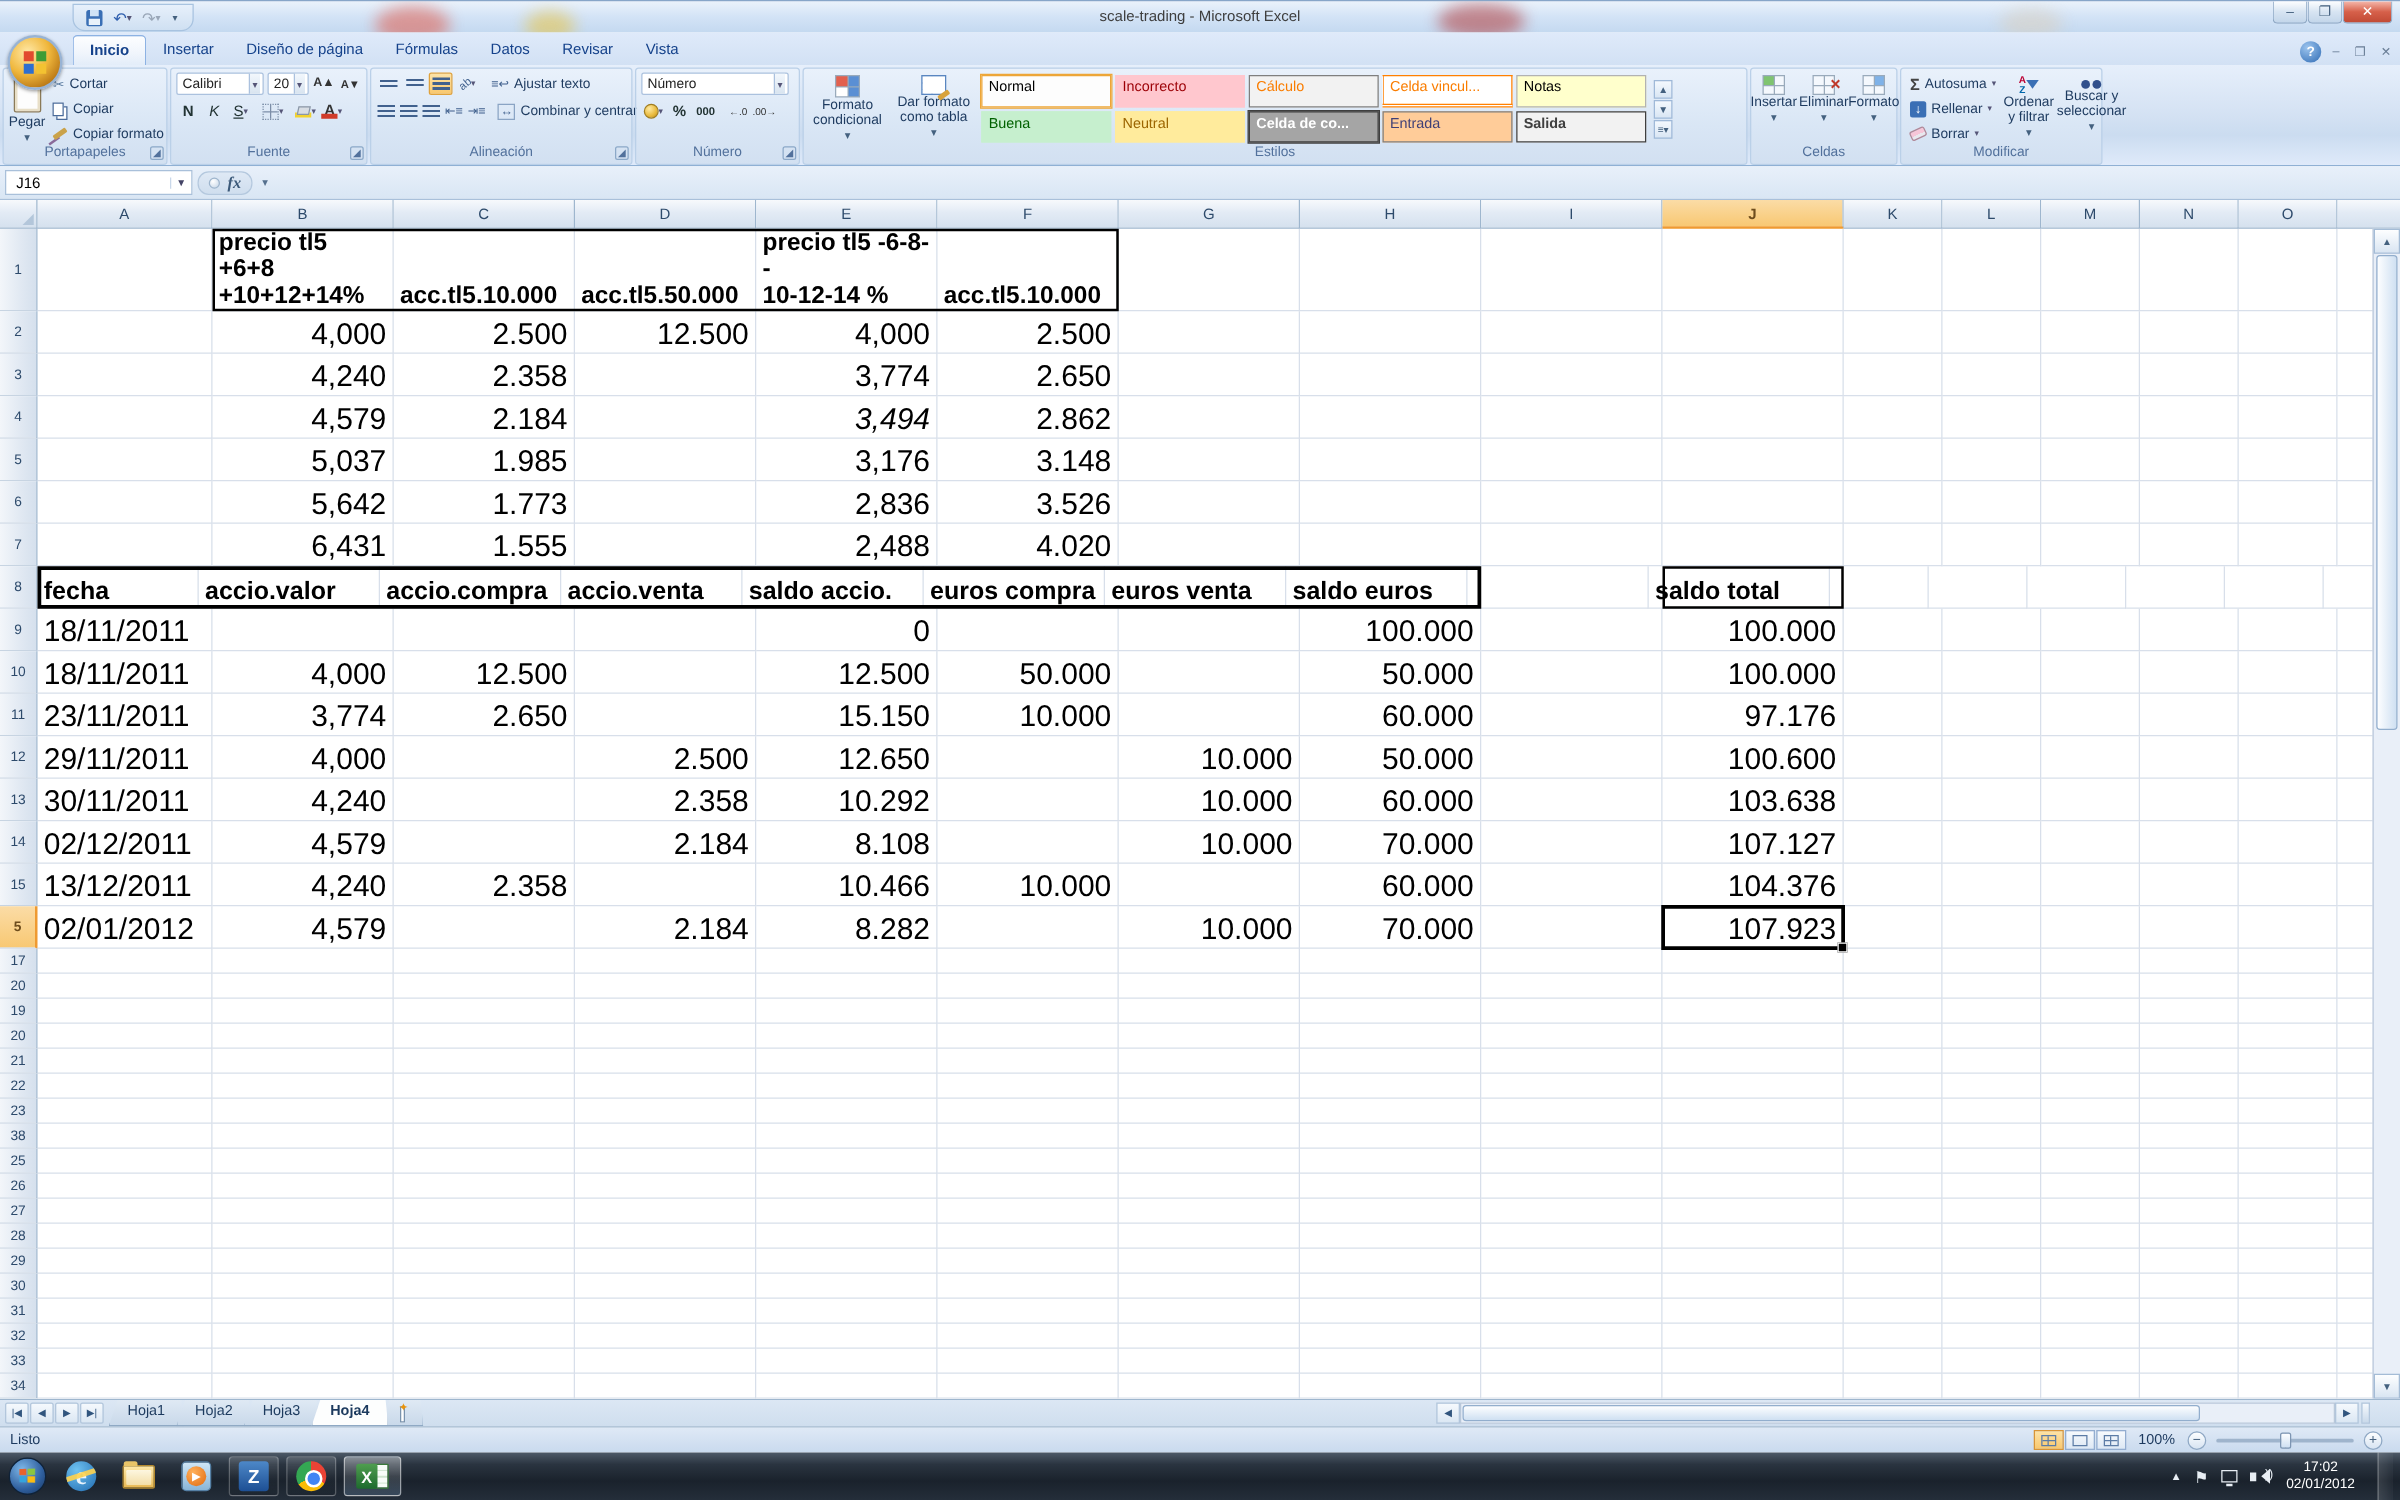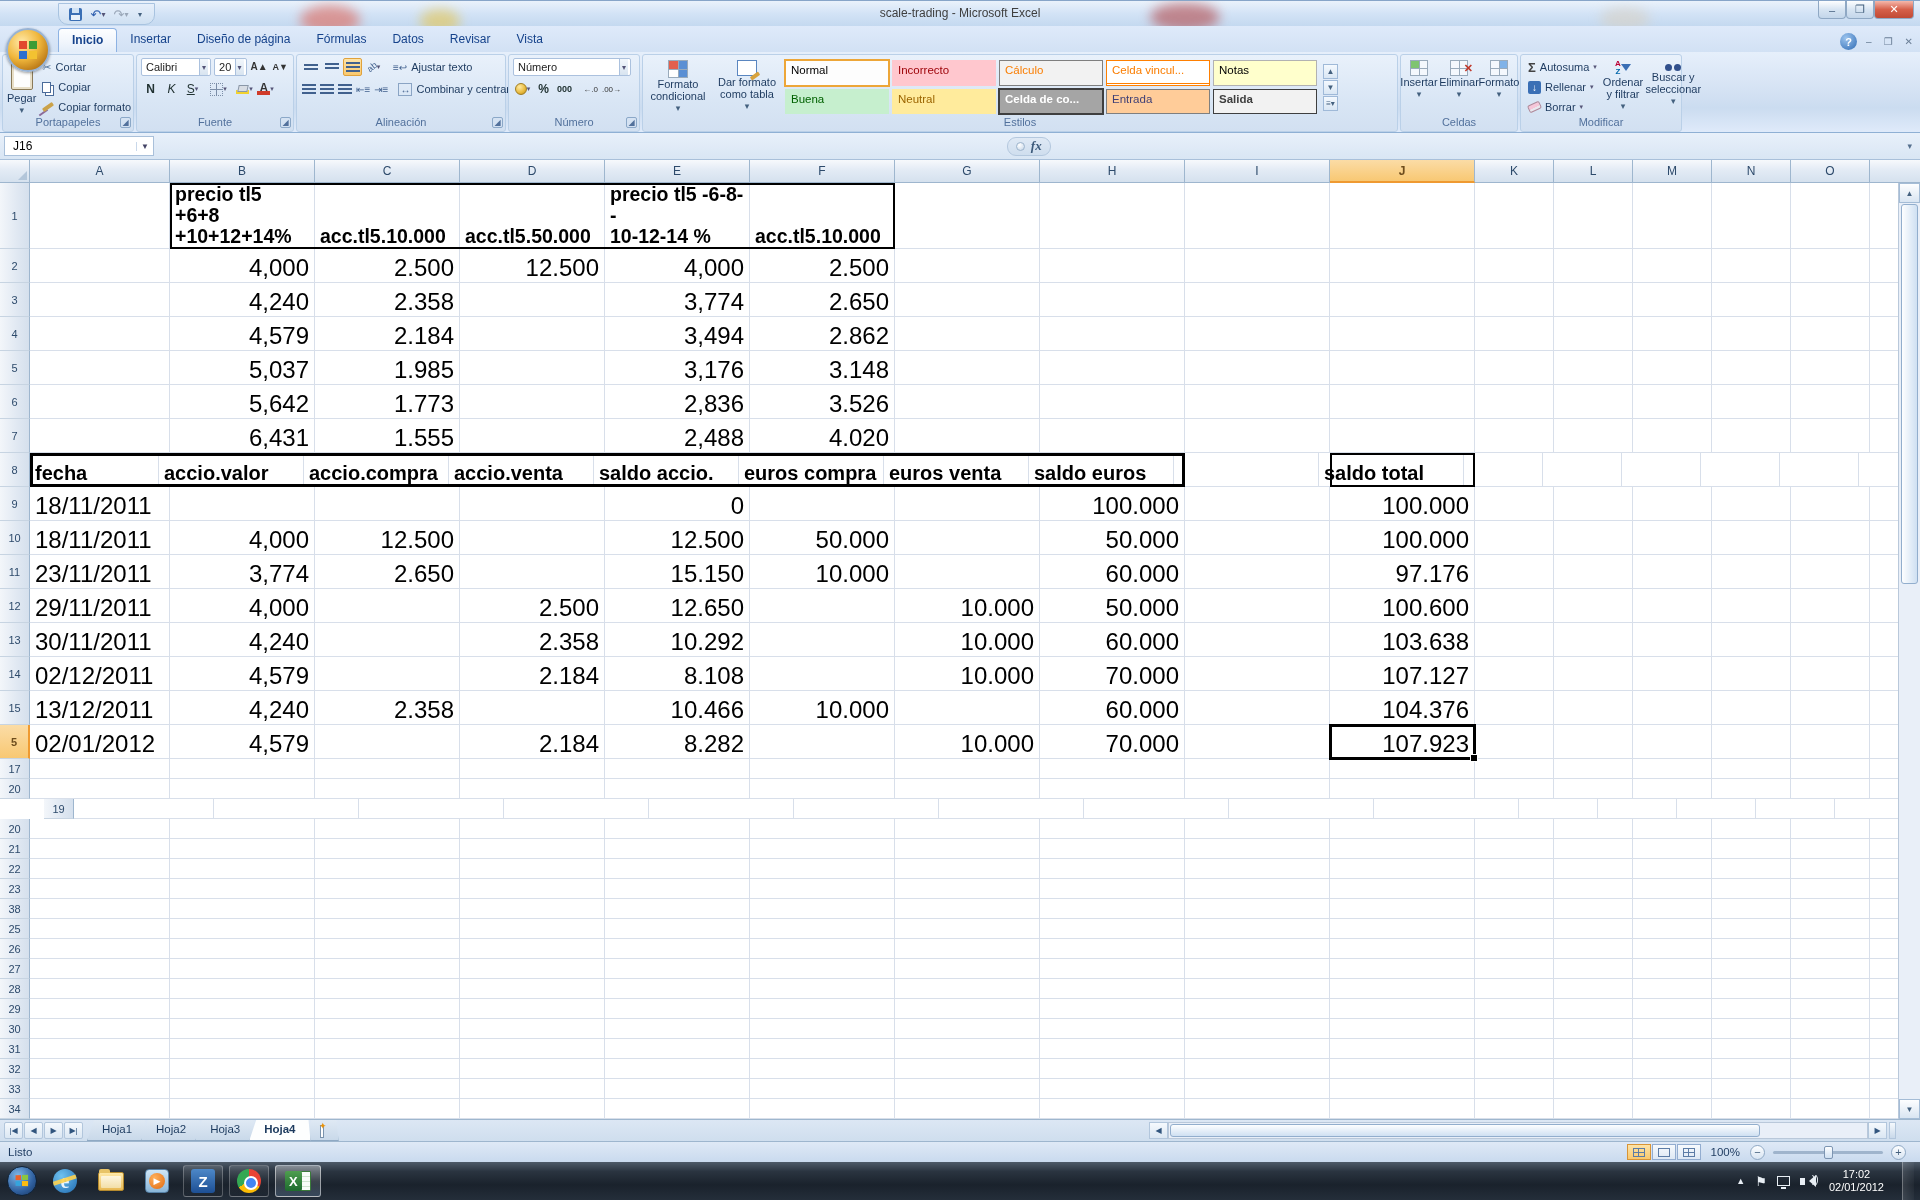--- a/index.html
+++ b/index.html
@@ -91,21 +91,21 @@
   .binoc:before,.binoc:after { content:""; position:absolute; bottom:0; width:7px; height:7px; border-radius:50%; background:#31508c; }
   .binoc:before{left:0;} .binoc:after{right:0;}
 
   
   #gallery { display:grid; grid-template-rows:1fr 1fr; grid-auto-flow:column; gap:3px; padding:2px 0; }
   .chip { width:104px; font-size:11.5px; padding:3px 5px; border:1px solid #c8d6e8; background:#fff; white-space:nowrap; overflow:hidden; }
   .gal-scroll { display:flex; flex-direction:column; gap:1px; margin-left:3px; justify-content:center; }
   .gal-scroll div { width:15px; height:15px; border:1px solid #9fb9d8; background:linear-gradient(#f4f9fe,#d9e6f4); font-size:8px; color:#44617f; display:flex; align-items:center; justify-content:center; }
 
   
-  #formulabar { height:27px; flex:none; background:linear-gradient(#e8f0fa,#d9e6f4); border-bottom:1px solid #a9c0da; display:flex; align-items:center; padding:3px 4px; gap:18px;justify-content:space-between; }
+  #formulabar { height:27px; flex:none; background:linear-gradient(#e8f0fa,#d9e6f4); border-bottom:1px solid #a9c0da; display:flex; align-items:center; padding:3px 4px; gap:4px; }
   #namebox { width:150px; height:20px; background:#fff; border:1px solid #a9c0da; display:flex; align-items:center; font-size:12px; padding-left:8px; }
   #namebox .car { margin-left:auto; font-size:8px; color:#446; padding:0 4px; border-left:1px solid #c9d8ea; }
   #fxwrap { display:flex; align-items:center; gap:6px; background:linear-gradient(#dfe9f5,#cfdeee); border:1px solid #b4c8de; border-radius:9px; height:19px; padding:0 8px; }
   .fxdot { width:9px; height:9px; border-radius:50%; background:radial-gradient(circle at 35% 30%,#fff,#c3d4e6); border:1px solid #9db4cc; }
   .fx { font-style:italic; font-family:"Liberation Serif",serif; font-weight:bold; font-size:13px; color:#3c5a7a; }
   #fml { flex:1; height:20px; background:#fff; border:1px solid #a9c0da; font-size:13px; display:flex; align-items:center; padding-left:6px; color:#000; }
   #fbar-exp { font-size:9px; color:#55708e; padding:0 4px; }
 
   
   #sheet { flex:1; position:relative; background:#fff; overflow:hidden; }
@@ -624,21 +624,21 @@
         <div class="c" style="width: 79px;"></div>
         <div class="c" style="width: 79px;"></div>
         <div class="c" style="width: 60px;"></div>
       </div>
       <div class="grow" style="height: 34px;">
         <div class="gut">4</div>
         <div class="c" style="width: 140px;"></div>
         <div class="c r" style="width: 145px;">4,579</div>
         <div class="c r" style="width: 145px;">2.184</div>
         <div class="c" style="width: 145px;"></div>
-        <div class="c r" style="width: 145px;">3,494</div>
+        <div class="c r" style="width: 145px; font-style: italic;">3,494</div>
         <div class="c r" style="width: 145px;">2.862</div>
         <div class="c" style="width: 145px;"></div>
         <div class="c" style="width: 145px;"></div>
         <div class="c" style="width: 145px;"></div>
         <div class="c" style="width: 145px;"></div>
         <div class="c" style="width: 79px;"></div>
         <div class="c" style="width: 79px;"></div>
         <div class="c" style="width: 79px;"></div>
         <div class="c" style="width: 79px;"></div>
         <div class="c" style="width: 79px;"></div>
@@ -903,21 +903,21 @@
         <div class="c" style="width: 145px;"></div>
         <div class="c" style="width: 145px;"></div>
         <div class="c" style="width: 145px;"></div>
         <div class="c" style="width: 79px;"></div>
         <div class="c" style="width: 79px;"></div>
         <div class="c" style="width: 79px;"></div>
         <div class="c" style="width: 79px;"></div>
         <div class="c" style="width: 79px;"></div>
         <div class="c" style="width: 60px;"></div>
       </div>
-      <div class="grow" style="height: 20px; padding-left: 44px;">
+      <div class="grow" style="height: 20px;">
         <div class="gut">19</div>
         <div class="c" style="width: 140px;"></div>
         <div class="c" style="width: 145px;"></div>
         <div class="c" style="width: 145px;"></div>
         <div class="c" style="width: 145px;"></div>
         <div class="c" style="width: 145px;"></div>
         <div class="c" style="width: 145px;"></div>
         <div class="c" style="width: 145px;"></div>
         <div class="c" style="width: 145px;"></div>
         <div class="c" style="width: 145px;"></div>

